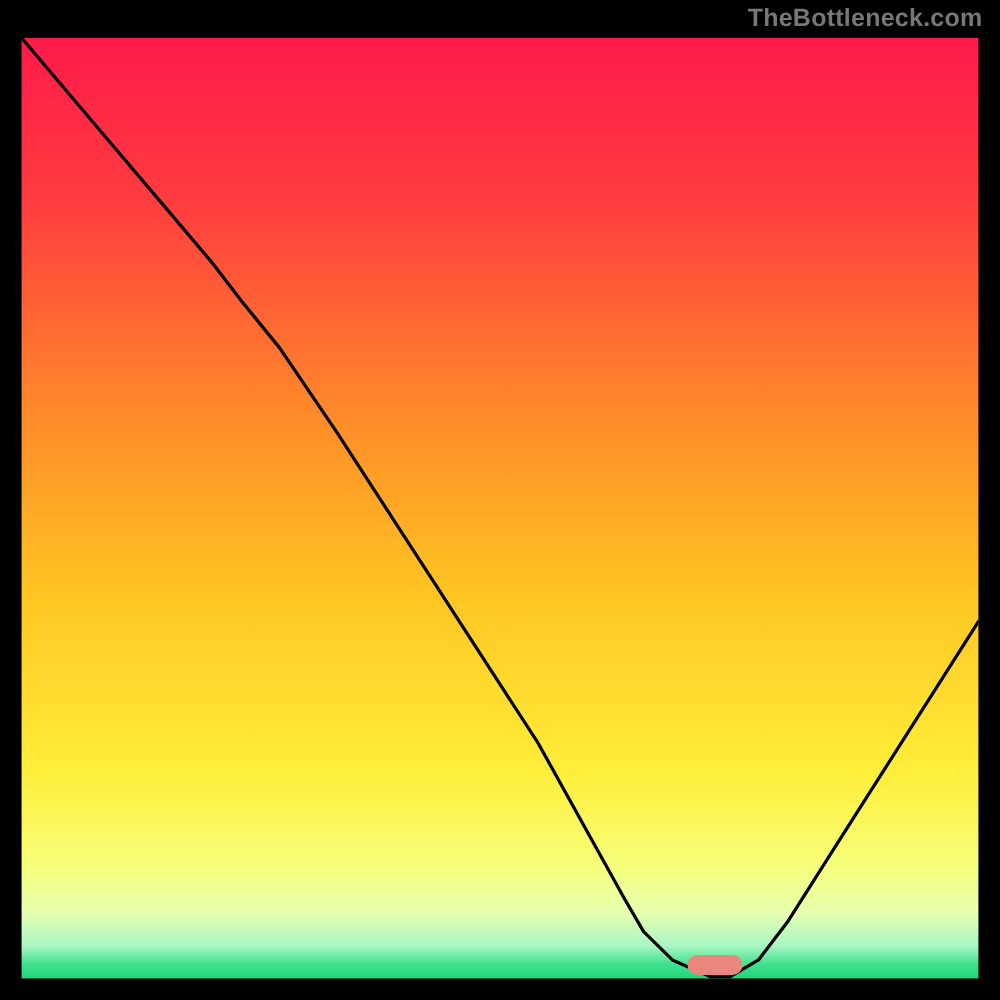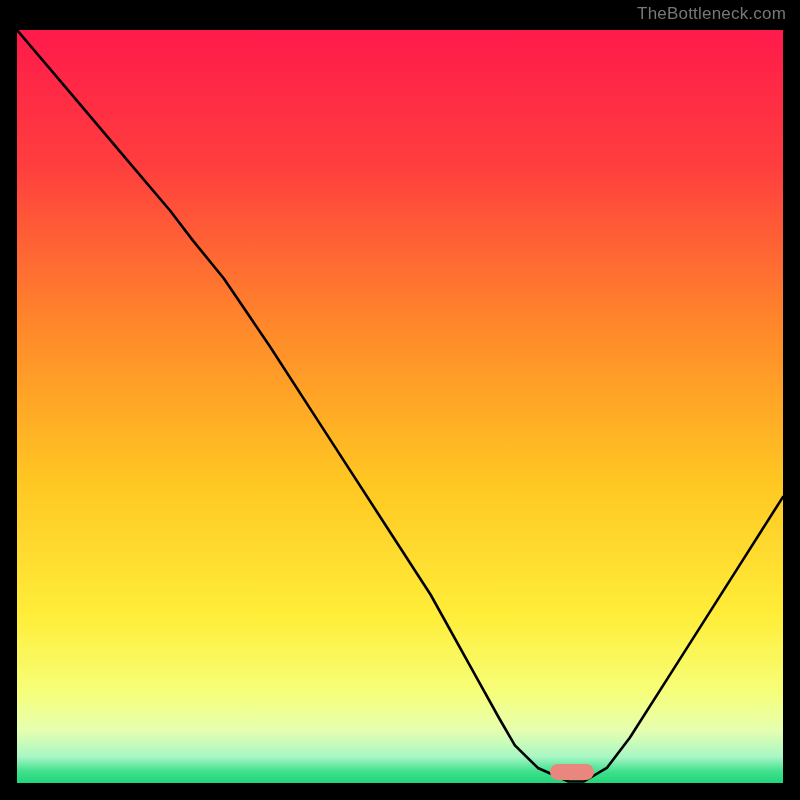--- a/index.html
+++ b/index.html
@@ -15,22 +15,22 @@
     position: relative;
     width: 800px;
     height: 800px;
     background: #000;
   }
   .watermark {
     position: absolute;
     top: 4px;
     right: 14px;
     color: #777;
-    font-size: 17px;
-    font-weight: 400;
+    font-size: 20px;
+    font-weight: 700;
     letter-spacing: 0.2px;
     z-index: 20;
     user-select: none;
   }
   .plot-area {
     position: absolute;
     left: 17px;
     top: 30px;
     width: 766px;
     height: 753px;

